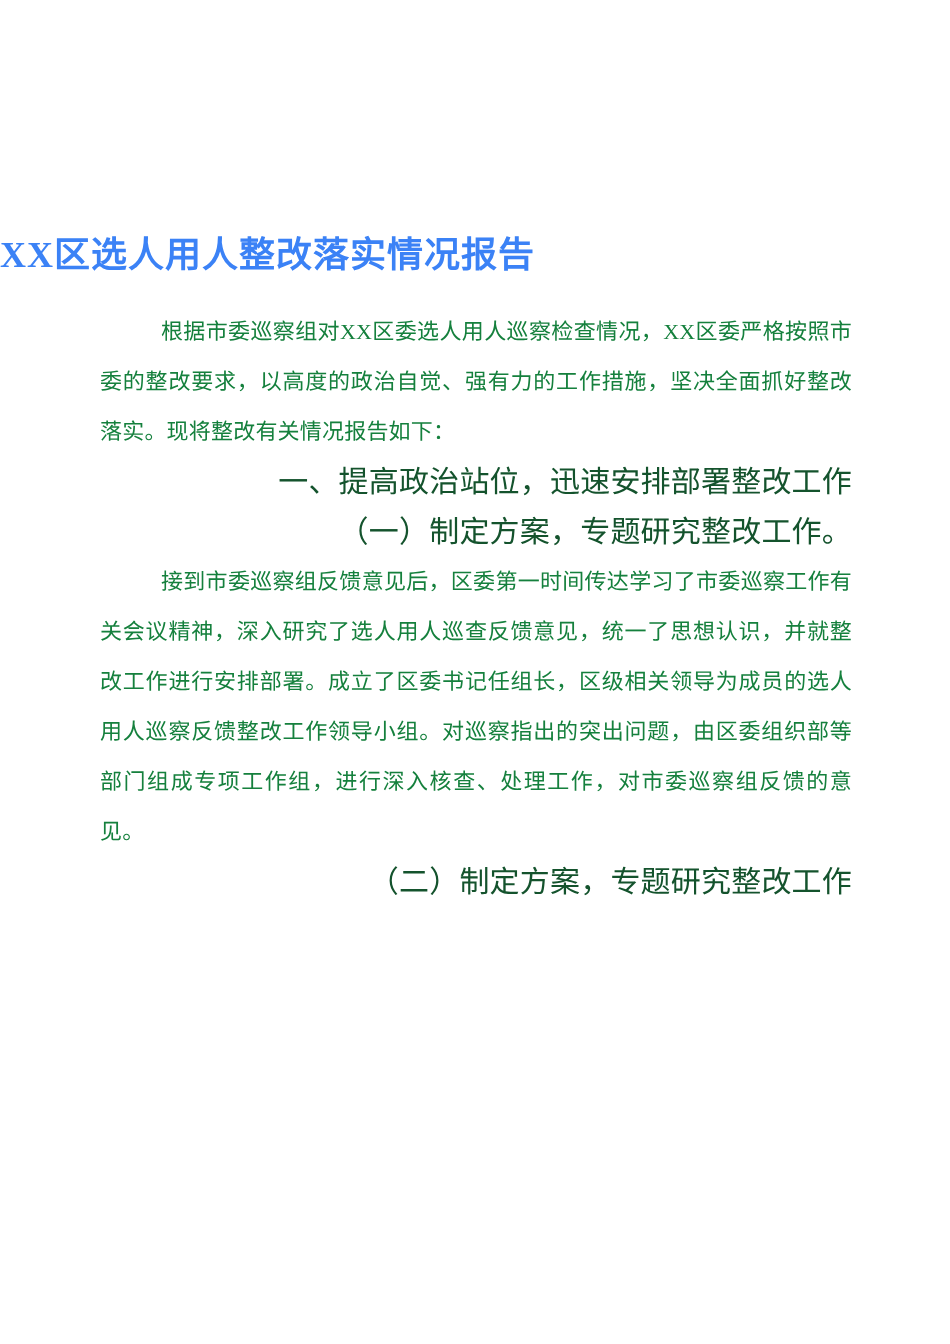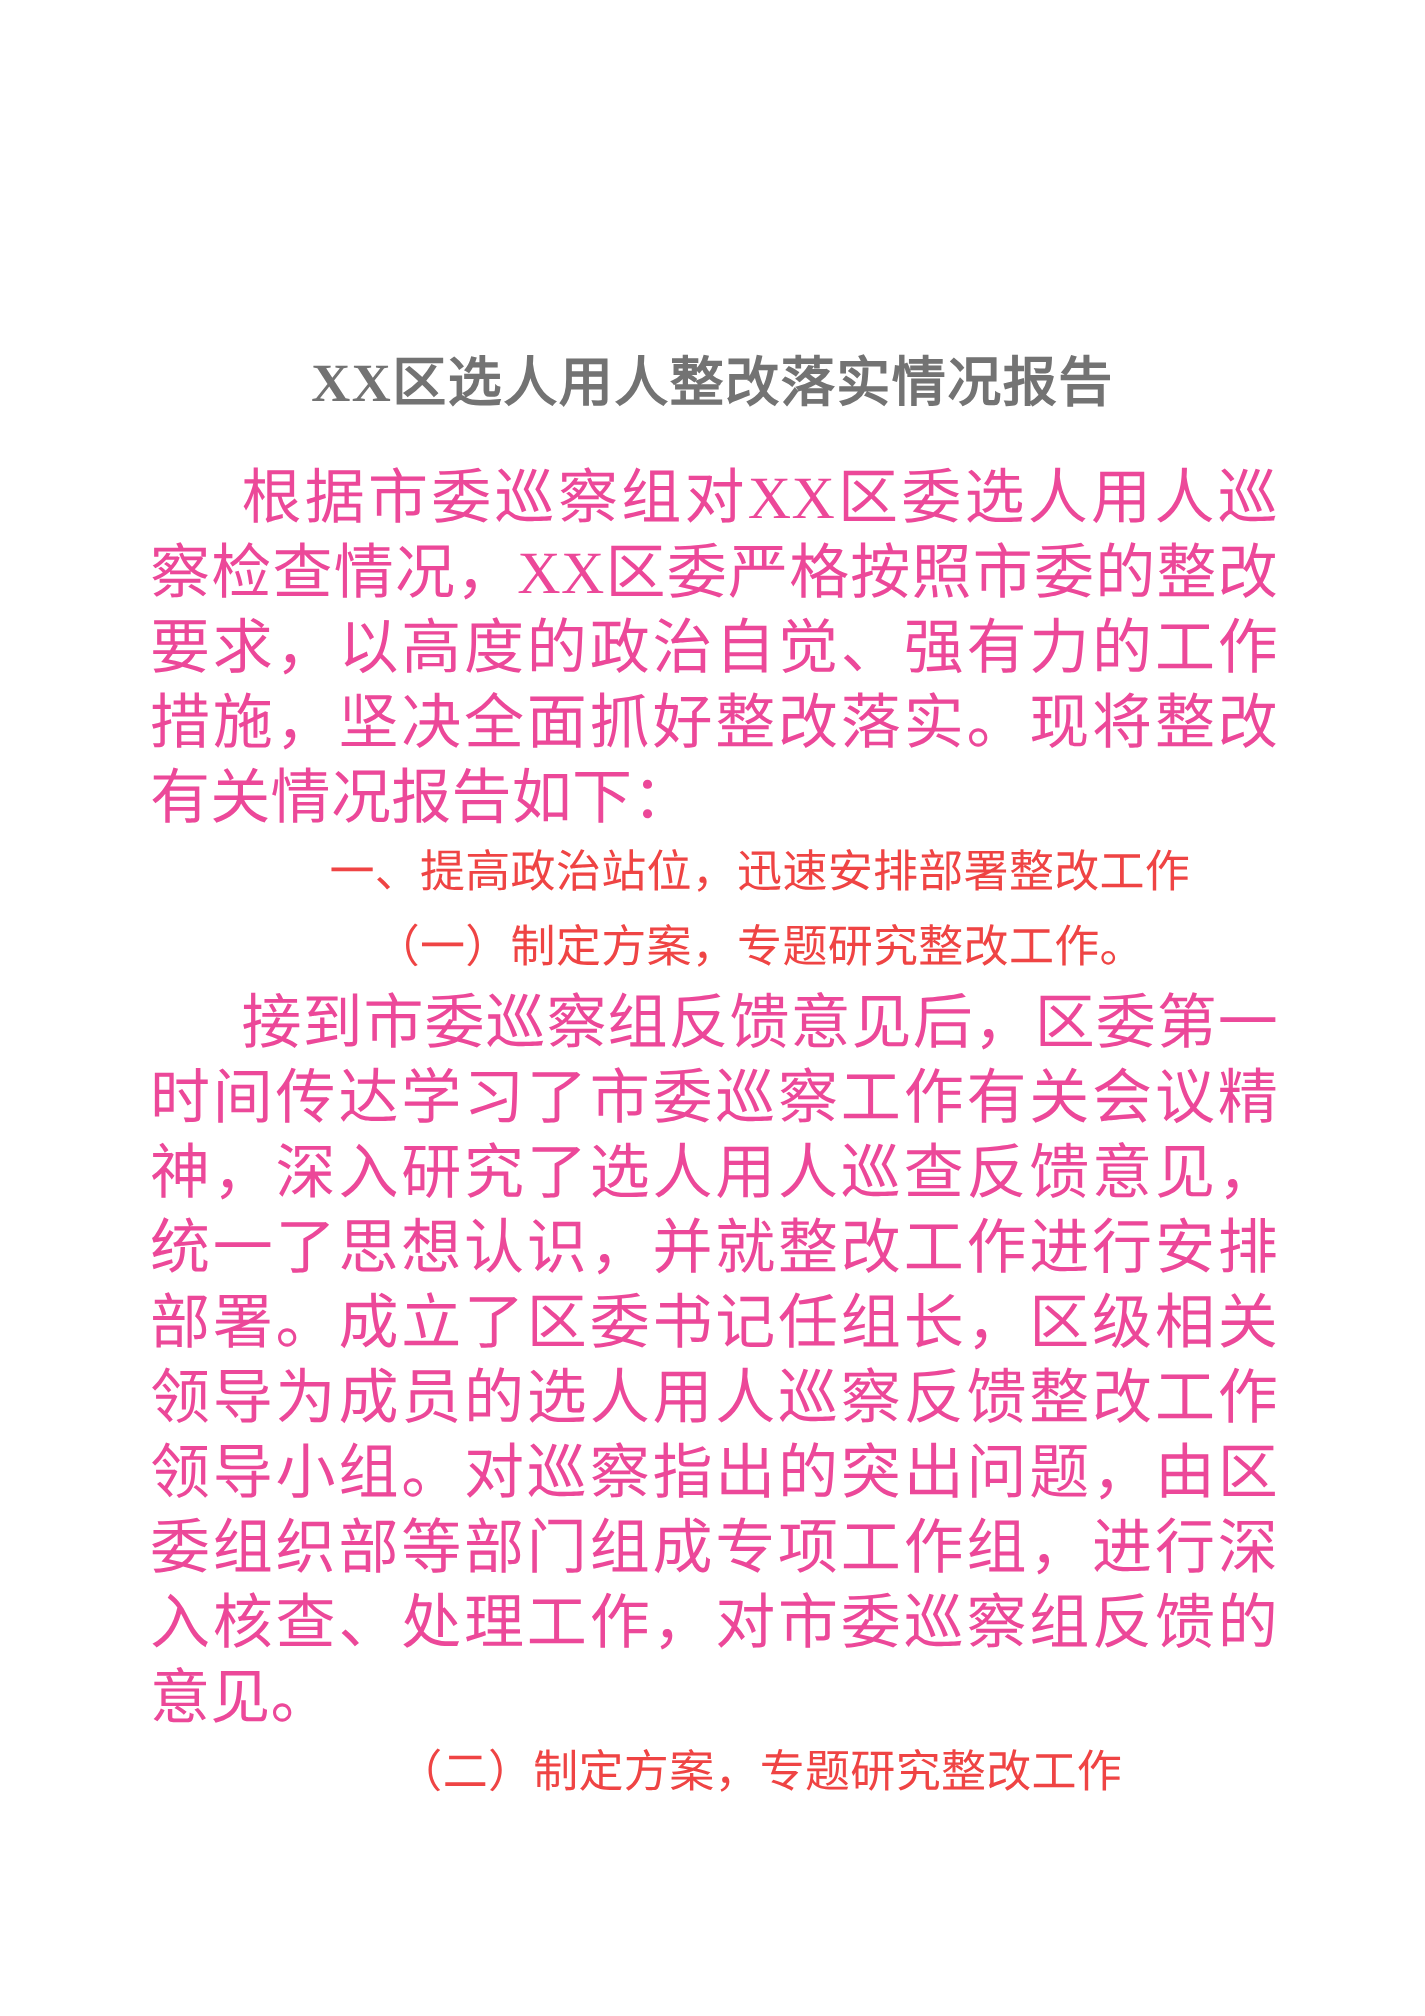--- a/index.html
+++ b/index.html
@@ -20,65 +20,64 @@
     color: #000000;
     -webkit-font-smoothing: antialiased;
   }
 
   
   .doc-title {
     position: absolute;
     left: 0;
     top: 205px;
     width: 950px;
-    text-align: center;
     font-family: "Liberation Serif", "DejaVu Serif", serif;
     font-weight: bold;
     font-size: 36px;
     line-height: 52px;
     letter-spacing: 1px;
-    color: #737373;
+    color: #3b82f6;
     white-space: nowrap;
   }
 
   
   .body-col {
     position: absolute;
     left: 100px;
     top: 307px;
     width: 752px;
   }
 
   .para {
     font-family: "Liberation Serif", "DejaVu Serif", serif;
-    font-size: 40px;
+    font-size: 22px;
     line-height: 50px;
-    color: #ec4899;
+    color: #15803d;
     text-align: justify;
     text-justify: inter-character;
     text-align-last: left;
     margin: 0;
     letter-spacing: 0.2px;
     word-break: break-all;
   }
 
   
   .para.indent {
     text-indent: 61px;
   }
 
   
   .heading {
     font-family: "Liberation Serif", "DejaVu Serif", serif;
     font-size: 30px;
     line-height: 50px;
-    color: #ef4444;
+    color: #14532d;
     margin: 0;
     text-indent: 61px;
-    text-align: center;
+    text-align: right;
     letter-spacing: 0.2px;
     white-space: nowrap;
   }
 </style>
 </head>
 <body>
 
 <div class="page">
 
   <h1 class="doc-title">XX区选人用人整改落实情况报告</h1>

